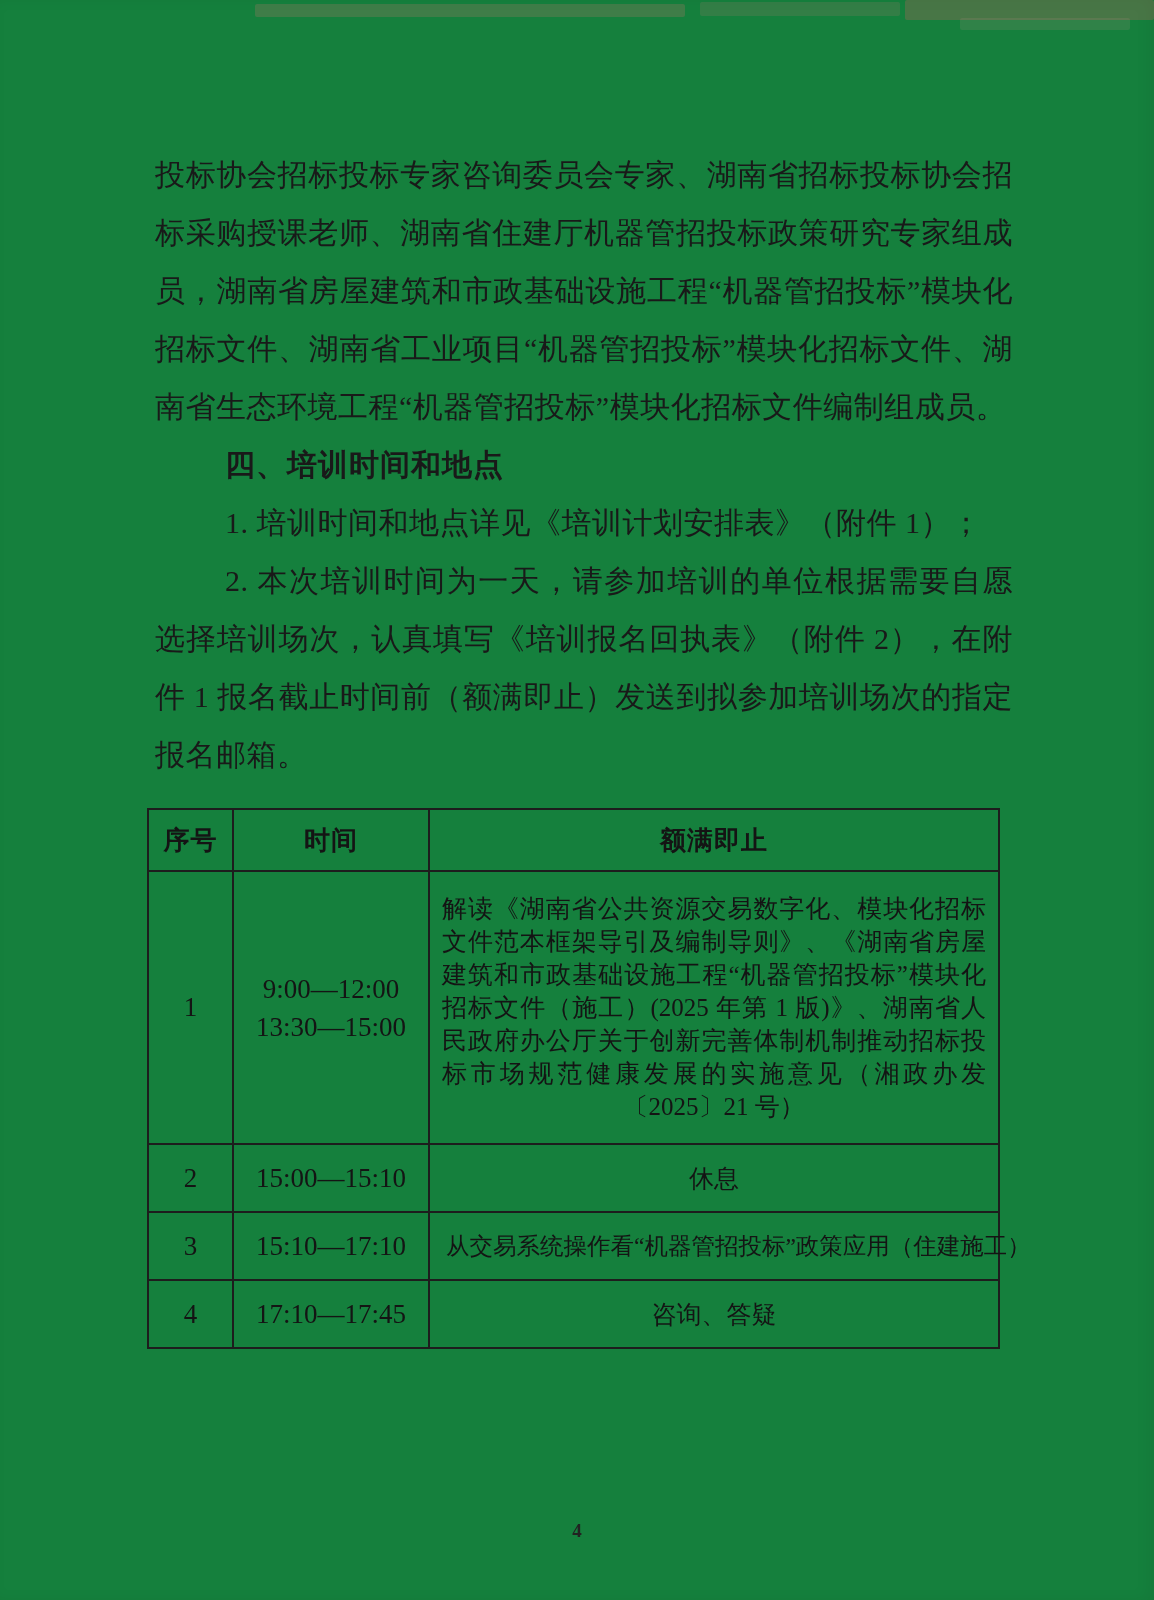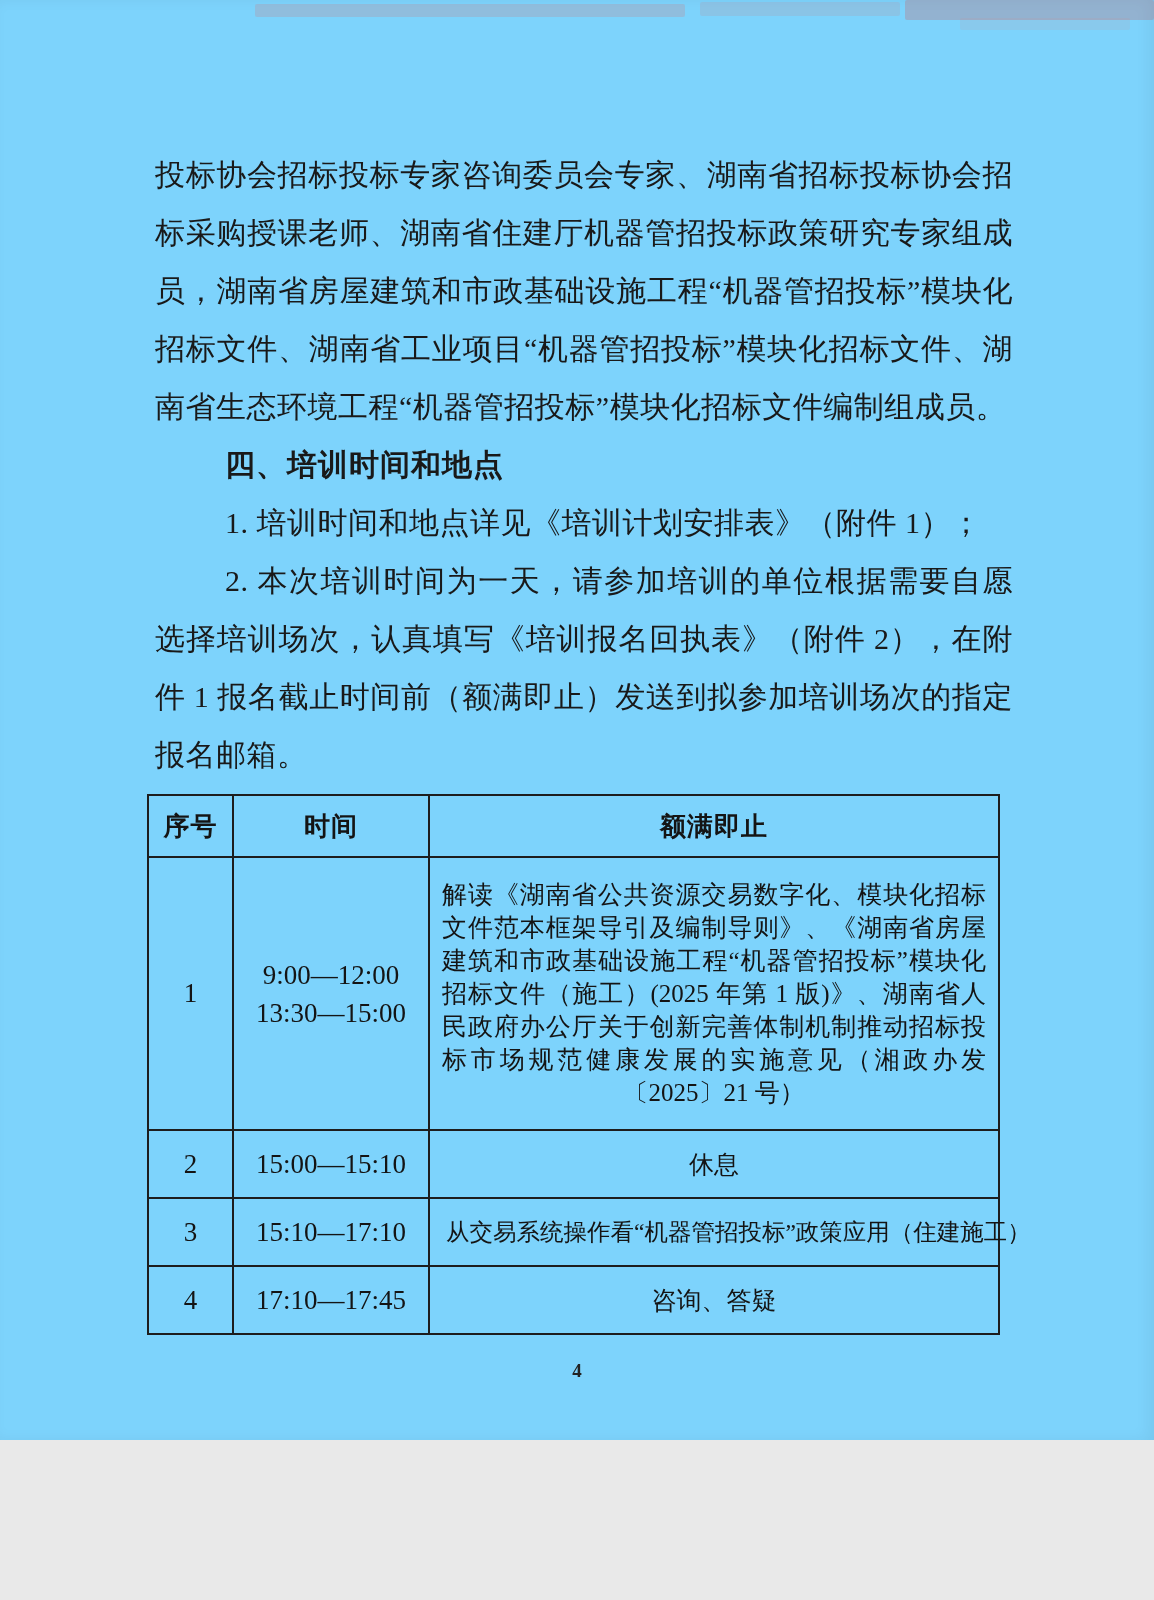--- a/index.html
+++ b/index.html
@@ -3,23 +3,23 @@
 <meta charset="utf-8">
 <style>
   html, body { margin: 0; padding: 0; }
   body {
     font-family: "Liberation Serif", "DejaVu Serif", serif;
     background: #e9e9e9;
   }
   .page {
     position: relative;
     width: 1154px;
-    height: 1440px;
+    height: 1600px;
     margin: 0 auto;
-    background: #7dd3fc;
+    background: #15803d;
     overflow: hidden;
     box-shadow: inset -6px 0 14px rgba(0,0,0,0.05);
   }
   
   .artifact {
     position: absolute;
     pointer-events: none;
   }
   .a1 { top: 4px; left: 255px; width: 430px; height: 13px; background: rgba(214,116,116,0.22); border-radius: 2px; }
   .a2 { top: 2px; left: 700px; width: 200px; height: 14px; background: rgba(214,116,116,0.16); border-radius: 2px; }
@@ -49,20 +49,21 @@
     text-indent: 70px;
     letter-spacing: 1px;
   }
   .gap-md { height: 10px; }
 
   table.schedule {
     border-collapse: collapse;
     table-layout: fixed;
     width: 851px;
     margin-left: -8px;
+    margin-top: 14px;
     color: #141414;
   }
   table.schedule col.c-no   { width: 85px; }
   table.schedule col.c-time { width: 196px; }
   table.schedule col.c-desc { width: 570px; }
   table.schedule th, table.schedule td {
     border: 2.5px solid #1d1d1d;
     padding: 4px 10px;
     vertical-align: middle;
   }

